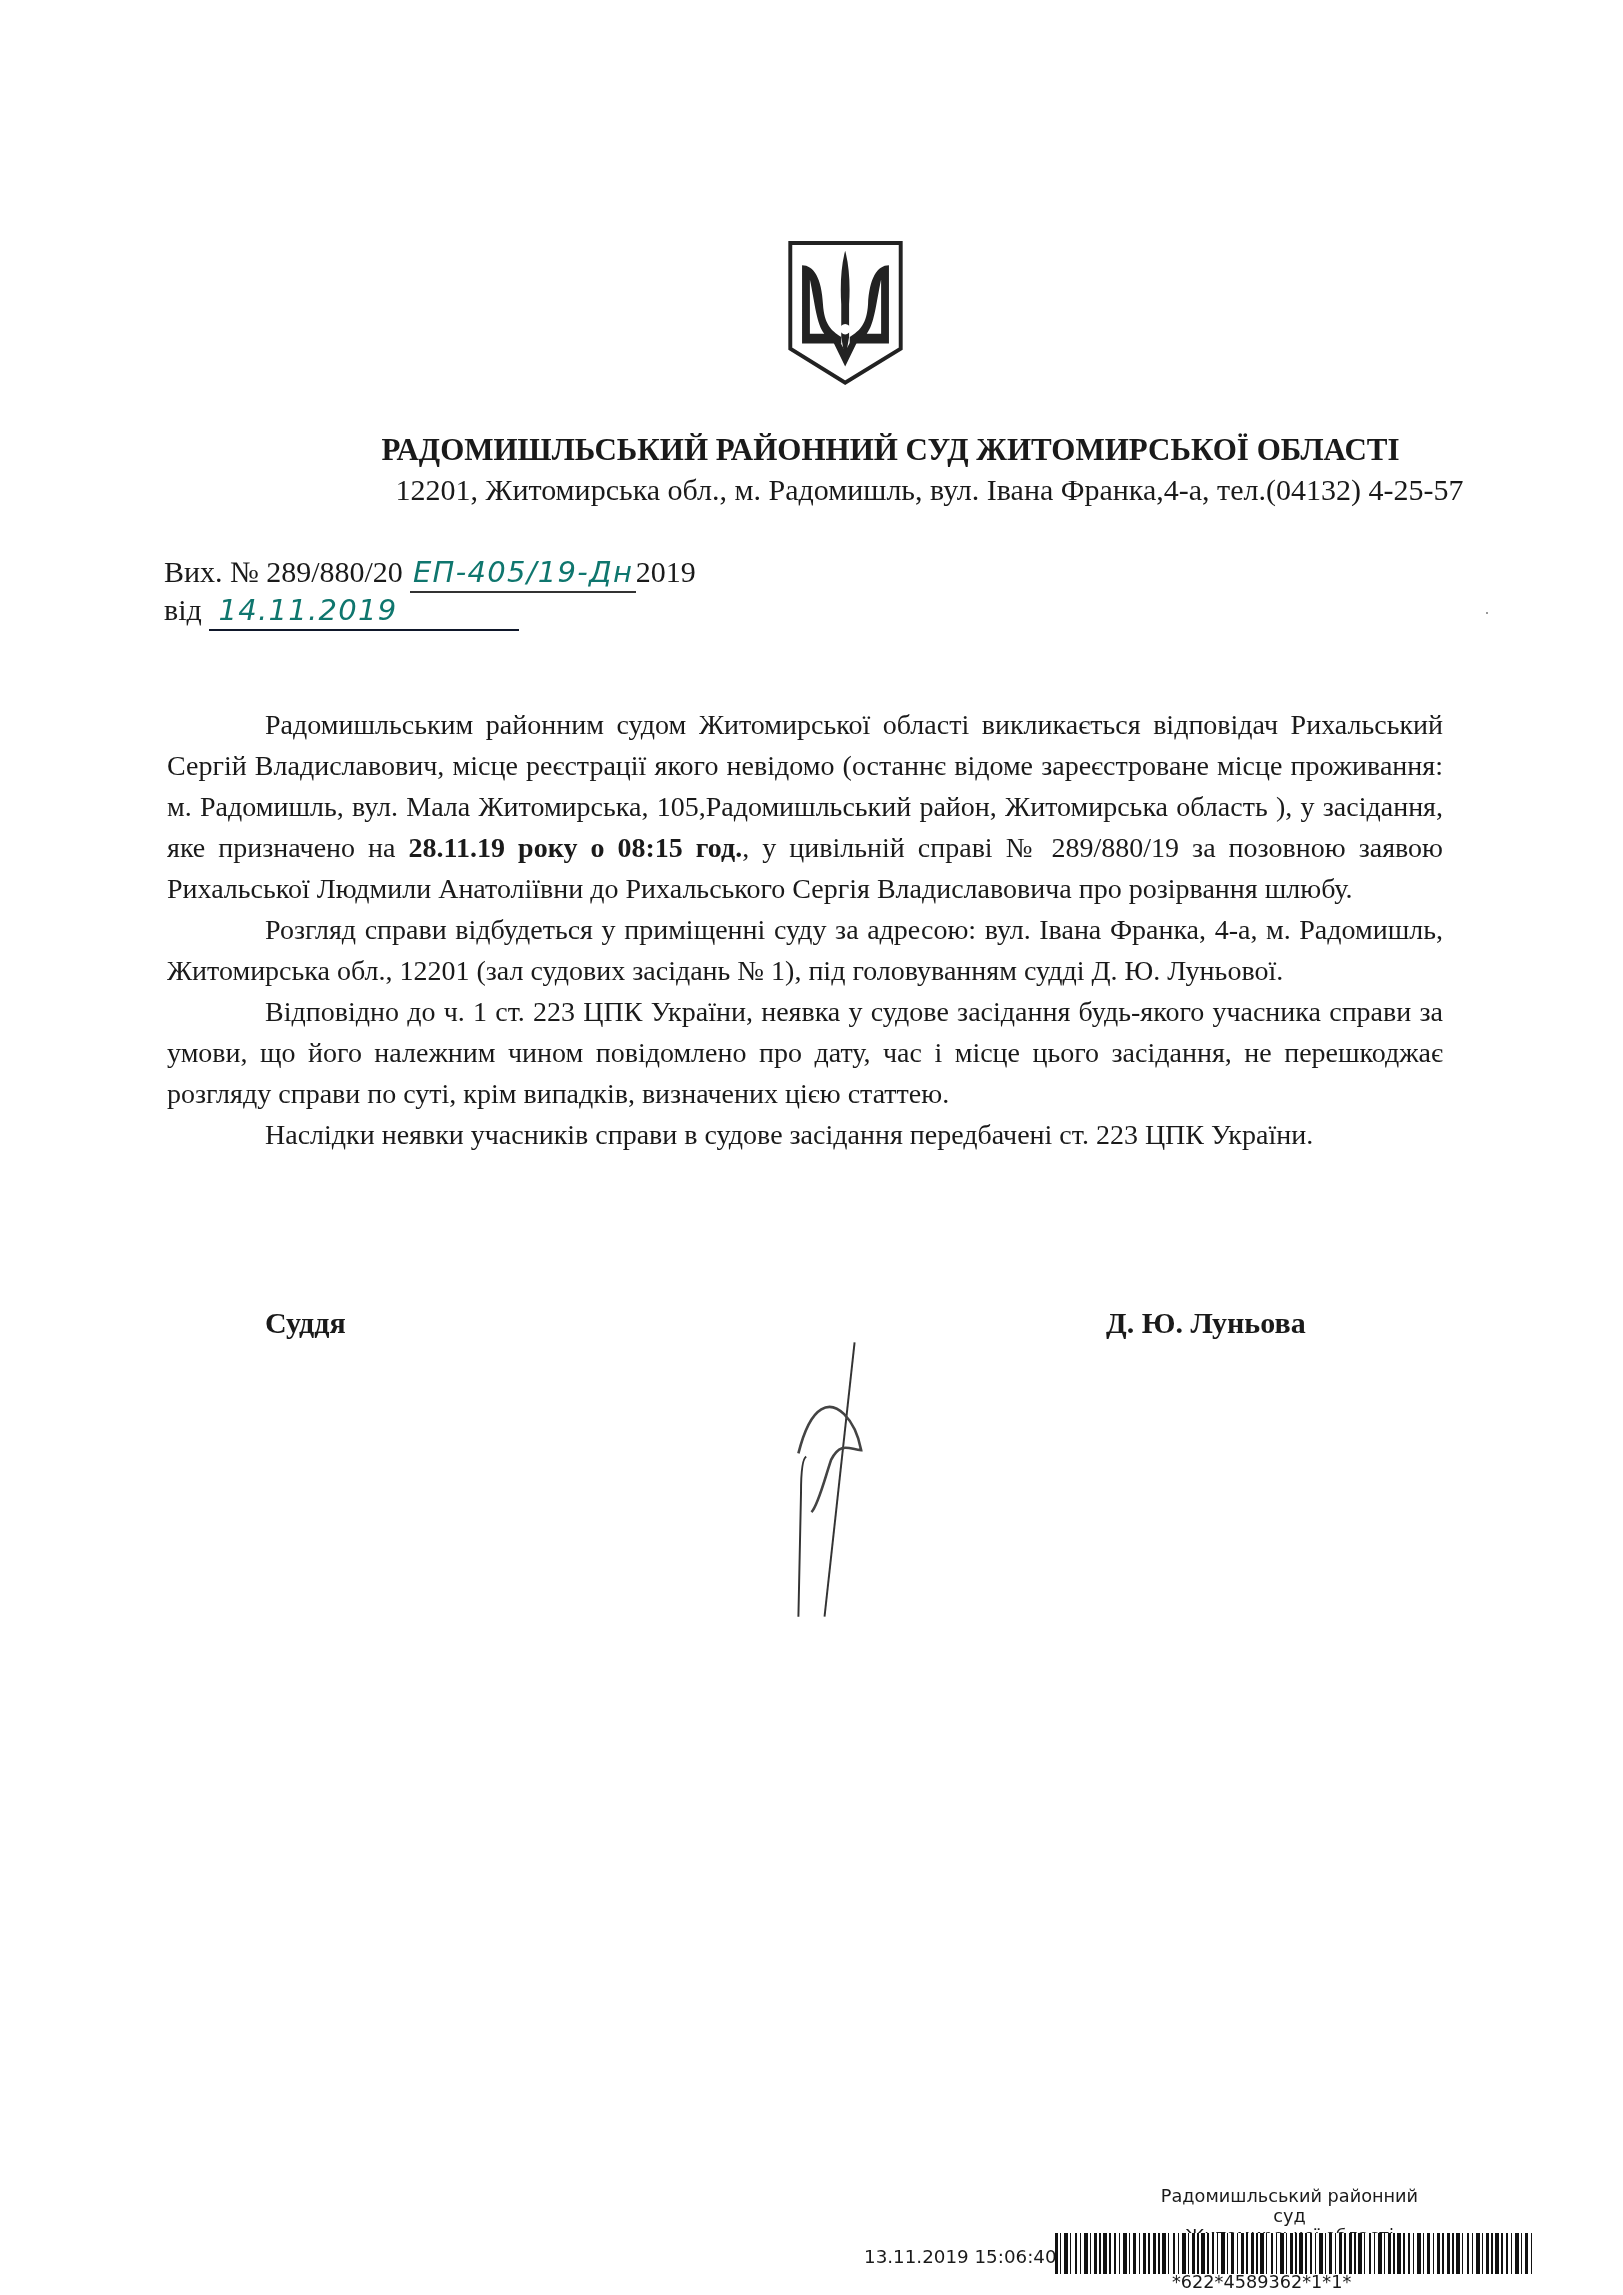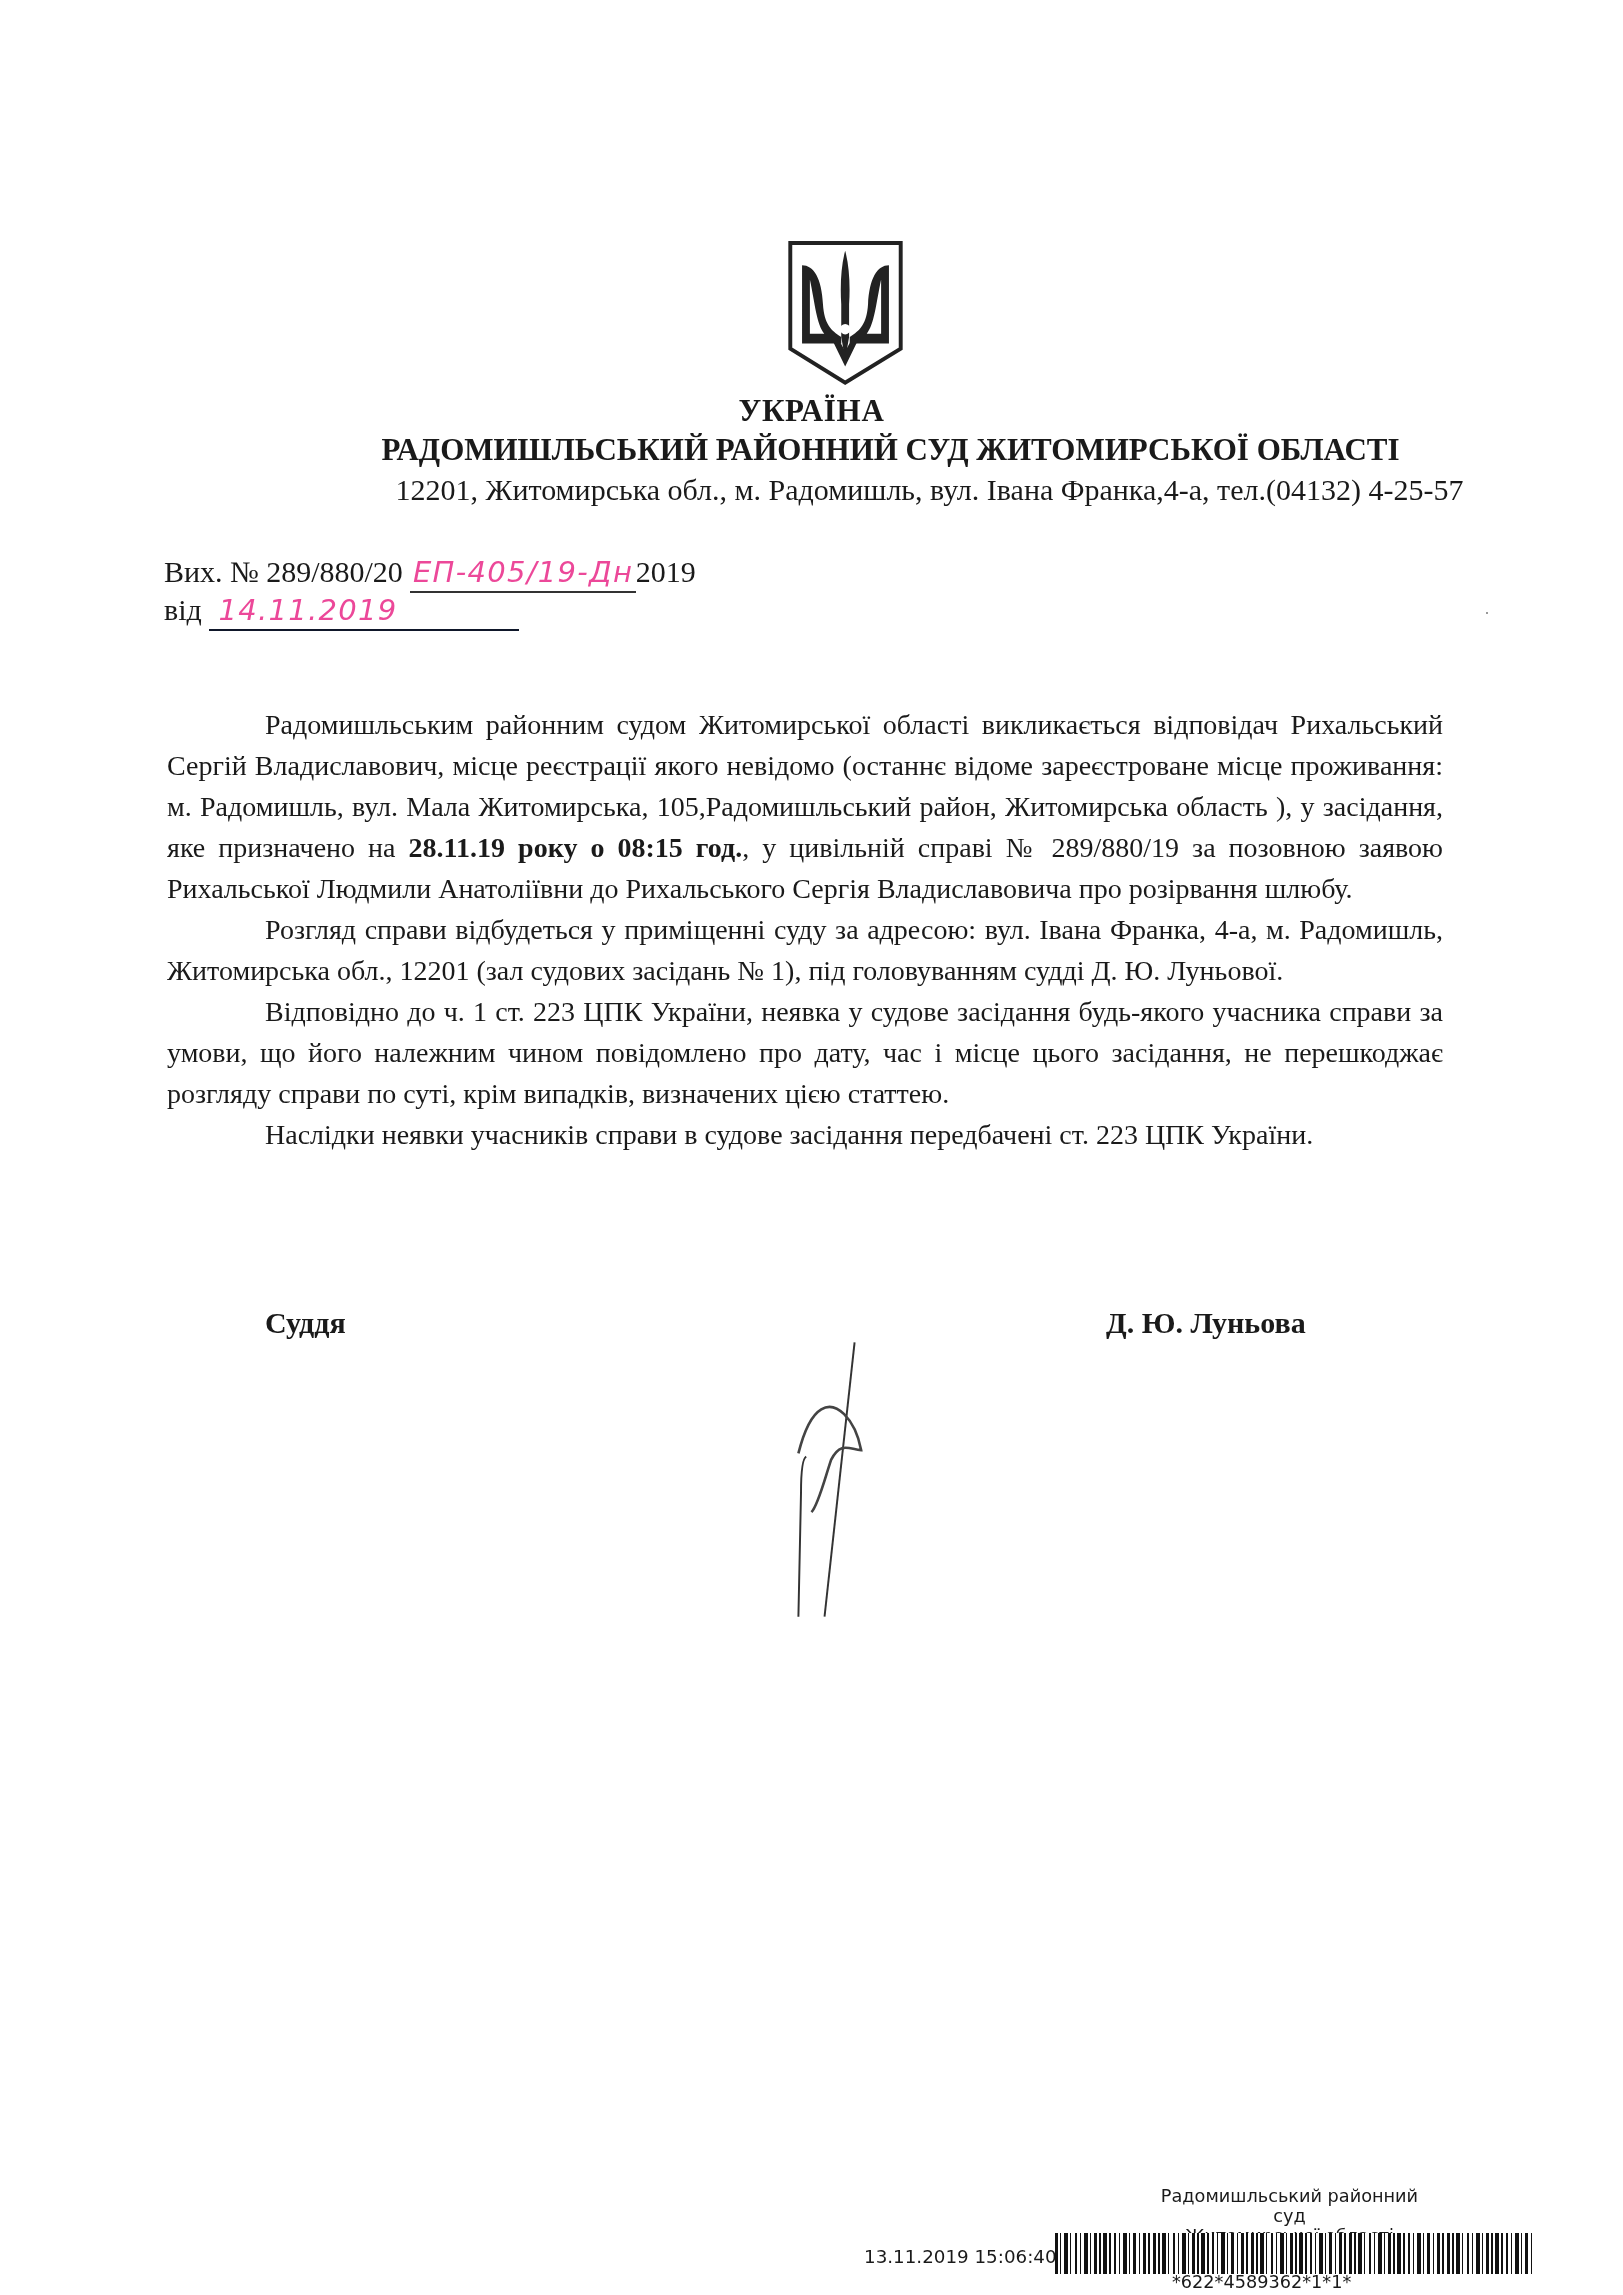--- a/index.html
+++ b/index.html
@@ -56,21 +56,21 @@
       left: 164px;
       top: 553px;
       font-size: 30px;
       line-height: 38px;
     }
     .outgoing .row { position: relative; height: 38px; white-space: nowrap; }
     .handwritten {
       font-family: "DejaVu Sans", sans-serif;
       font-style: italic;
       font-weight: normal;
-      color: #ec4899;
+      color: #0f766e;
       font-size: 29px;
       letter-spacing: 1.3px;
     }
     .hw-reg {
       display: inline-block;
       border-bottom: 2px solid #333;
       padding: 0 2.6px;
       min-width: 196px;
     }
     .hw-date {
@@ -173,21 +173,20 @@
 
   <svg class="emblem" viewBox="0 0 185 225">
     <path d="M8 6 H177 V168 L92 220 L8 168 Z" fill="none" stroke="#222" stroke-width="6"></path>
     <path d="M92 18 C86 40 84 70 86 100 L86 150 L92 185 L98 150 L98 100 C100 70 98 40 92 18 Z" fill="#222"></path>
     <path d="M26 40 C44 40 56 60 58 100 C60 130 70 140 86 150 L86 160 L26 160 Z M38 62 L38 145 L60 145 C48 130 46 100 38 62 Z" fill="#222"></path>
     <path d="M159 40 C141 40 129 60 127 100 C125 130 115 140 99 150 L99 160 L159 160 Z M147 62 L147 145 L125 145 C137 130 139 100 147 62 Z" fill="#222"></path>
     <path d="M70 150 L92 195 L114 150 L104 150 L92 172 L80 150 Z" fill="#222"></path>
     <circle cx="92" cy="138" r="8" fill="#fff"></circle>
   </svg>
 
-  <div class="header h-country">УКРАЇНА</div>
   <div class="header h-court">РАДОМИШЛЬСЬКИЙ РАЙОННИЙ СУД  ЖИТОМИРСЬКОЇ ОБЛАСТІ</div>
   <div class="header h-address">12201, Житомирська обл., м. Радомишль, вул. Івана Франка,4-а, тел.(04132) 4-25-57</div>
 
   <div class="outgoing">
     <div class="row">
       <span>Вих. № 289/880/20</span>
       <span class="handwritten hw-reg">ЕП-405/19-Дн</span><span>2019</span>
     </div>
     <div class="row">
       <span>від</span>

